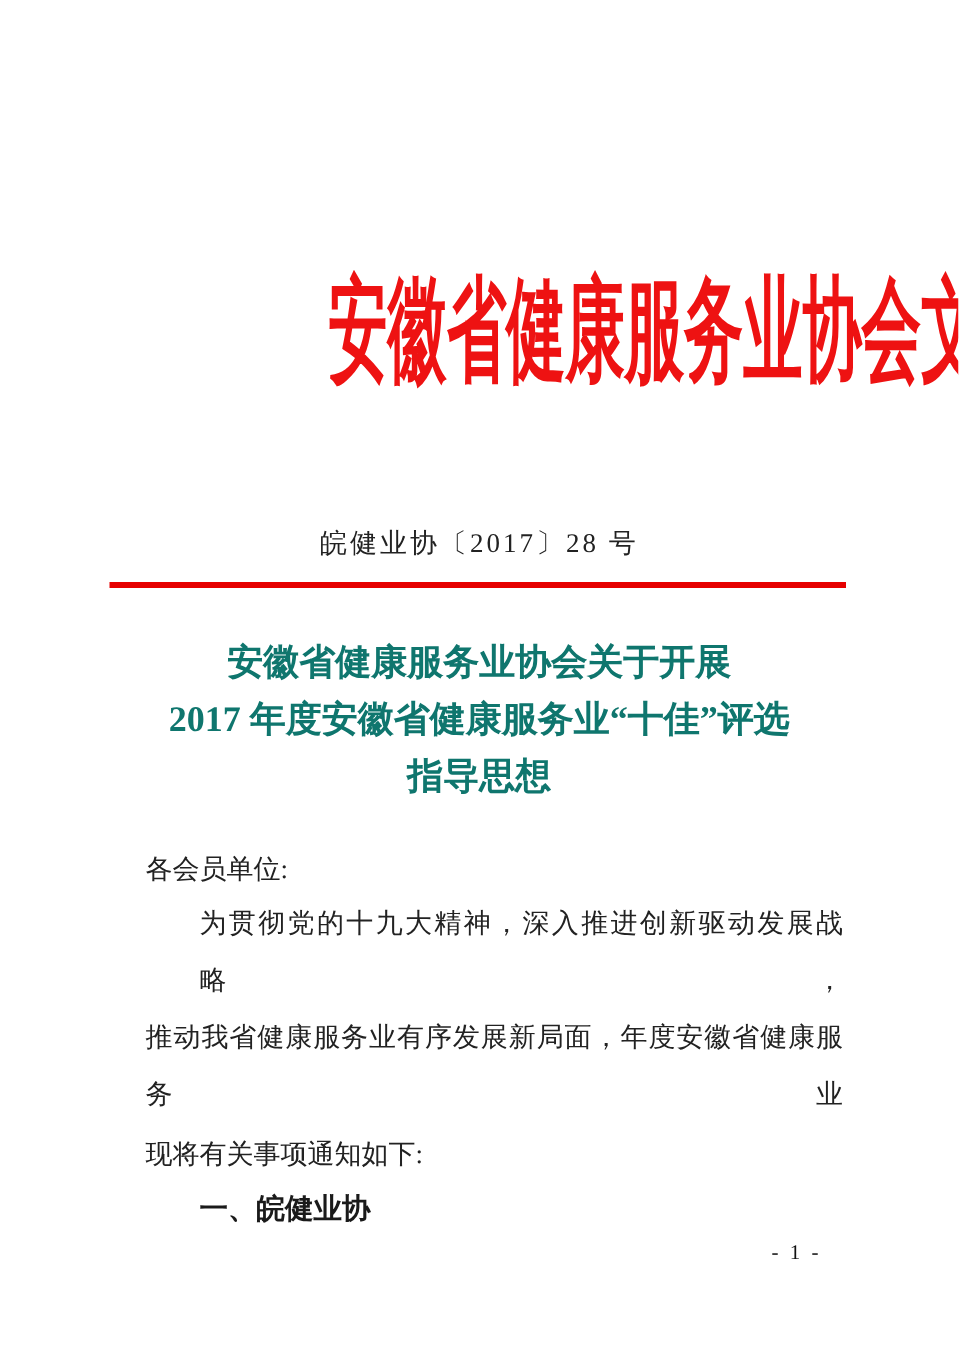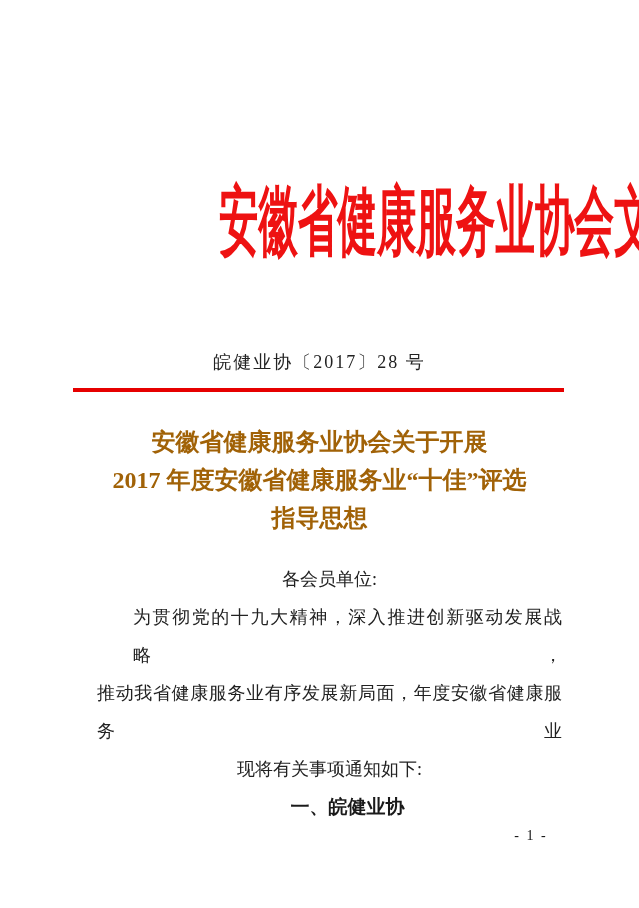--- a/index.html
+++ b/index.html
@@ -57,38 +57,39 @@
   
   .doc-title {
     position: absolute;
     top: 423px;
     left: 0;
     width: 639px;
     text-align: center;
     font-weight: bold;
     font-size: 24px;
     line-height: 38px;
-    color: #a16207;
+    color: #0f766e;
   }
   
   .body-block {
     position: absolute;
     top: 560px;
     left: 97px;
     width: 465px;
     font-size: 18px;
     line-height: 38px;
     color: #222222;
   }
   .b-line {
-    text-align: center;
+    text-align: left;
   }
   .b-line.stretch {
     text-align: justify;
     text-align-last: justify;
+    font-family: Liberation Mono, monospace;
   }
   .b-line.indent {
     padding-left: 36px;
   }
   .b-line.heading {
     font-family: "Liberation Sans", sans-serif;
     font-weight: bold;
     font-size: 19px;
     color: #1a1a1a;
   }

